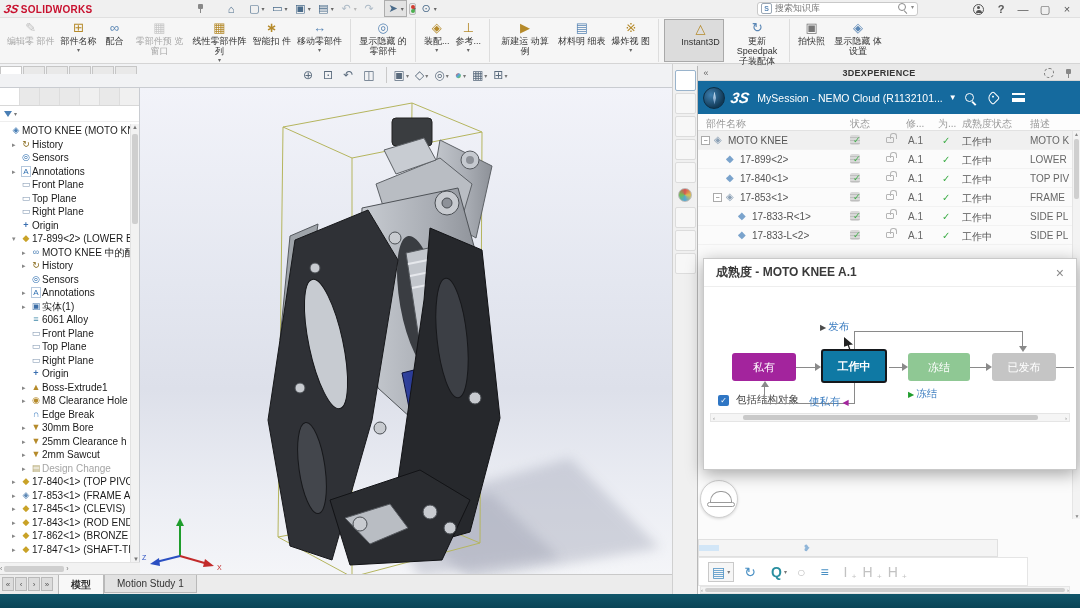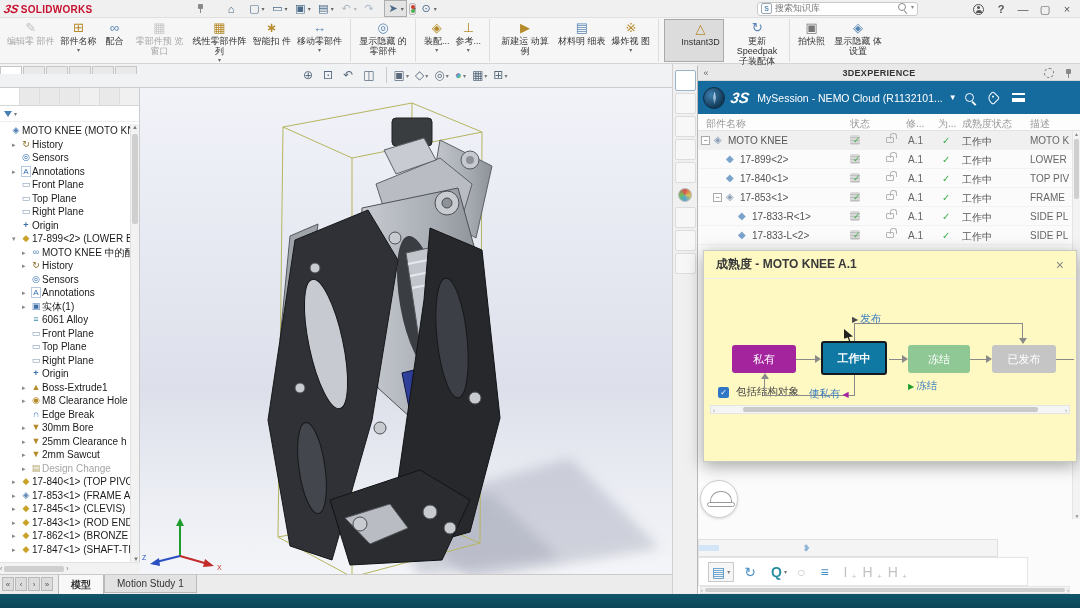--- a/index.html
+++ b/index.html
@@ -167,21 +167,21 @@
   .rtb-btn.active { border:1px solid #c9c9c9; background:#f6f6f6; padding:1px 3px; }
   .rtb-btn.blue { color:#4a90c4; } .rtb-btn.teal { color:#2a8fa0; font-weight:bold; }
   .rtb-btn.grayed { color:#c2c2c2; }
   .rtb-btn .dd { font-size:6px; color:#777; margin-left:2px; }
   .rtb-btn.plus::after { content:"+"; font-size:8px; position:absolute; right:-4px; bottom:-1px; color:inherit; }
   .clip-desc { position:absolute; left:332px; color:#666; white-space:nowrap; }
   .rp-hscroll { position:absolute; left:2px; right:10px; top:520px; height:8px; background:#f3f3f3; border:1px solid #e5e5e5; display:flex; align-items:center; font-size:6px; color:#888; }
   .rp-hscroll .thumb { flex:1; height:4px; background:#cfcfcf; border-radius:2px; margin:0 2px; }
 
   
-  #dialog { left:703px; top:250px; width:374px; height:212px; background:#fef9c3; border:1px solid #c9c9c9; box-shadow:0 4px 16px rgba(0,0,0,.35); z-index:50; }
+  #dialog { left:703px; top:258px; width:374px; height:212px; background:#ffffff; border:1px solid #c9c9c9; box-shadow:0 4px 16px rgba(0,0,0,.35); z-index:50; }
   .dlg-head { height:28px; display:flex; align-items:center; justify-content:space-between; padding:0 12px; border-bottom:1px solid #eee; }
   .dlg-title { font-size:12px; font-weight:bold; color:#3a3a3a; }
   .dlg-close { color:#8a8a8a; font-size:14px; }
   .flow { position:relative; height:104px; }
   .state { position:absolute; height:28px; border-radius:3px; color:#fff; font-size:11px; display:flex; align-items:center; justify-content:center; }
   .st-private { left:28px; top:66px; width:64px; background:#a3249d;text-align:center; }
   .st-work { left:117px; top:62px; width:66px; height:34px; background:#0f79a4; border:2px solid #15181c; font-weight:bold; }
   .st-frozen { left:204px; top:66px; width:62px; background:#8fc894; }
   .st-released { left:288px; top:66px; width:64px; background:#c5c5c5; }
   .fl-line { position:absolute; background:#8a8a8a; }
@@ -870,21 +870,21 @@
   <div class="dlg-head">
     <span class="dlg-title">成熟度 - MOTO KNEE A.1</span>
     <span class="dlg-close">×</span>
   </div>
   <div class="flow">
 
     <div class="fl-line" style="left:150px; top:44px; width:1px; height:20px;"></div>
     <div class="fl-line" style="left:150px; top:44px; width:168px; height:1px;"></div>
     <div class="fl-line" style="left:318px; top:44px; width:1px; height:16px;"></div>
     <div class="arr-d" style="left:315px; top:59px;"></div>
-    <span class="fl-label" style="left:116px; top:33px;margin-left:32px;"><span class="badge b-dark">▶</span><span>发布</span></span>
+    <span class="fl-label" style="left:116px; top:33px;"><span class="badge b-dark">▶</span><span>发布</span></span>
     <span class="cursor-ic"></span>
 
     <div class="state st-private">私有</div>
     <div class="state st-work">工作中</div>
     <div class="state st-frozen">冻结</div>
     <div class="state st-released">已发布</div>
 
     <div class="fl-line" style="left:92px; top:80px; width:22px; height:1px;"></div>
       <div class="arr-r" style="left:111px; top:76px;"></div>
     <div class="fl-line" style="left:185px; top:80px; width:16px; height:1px;"></div>

